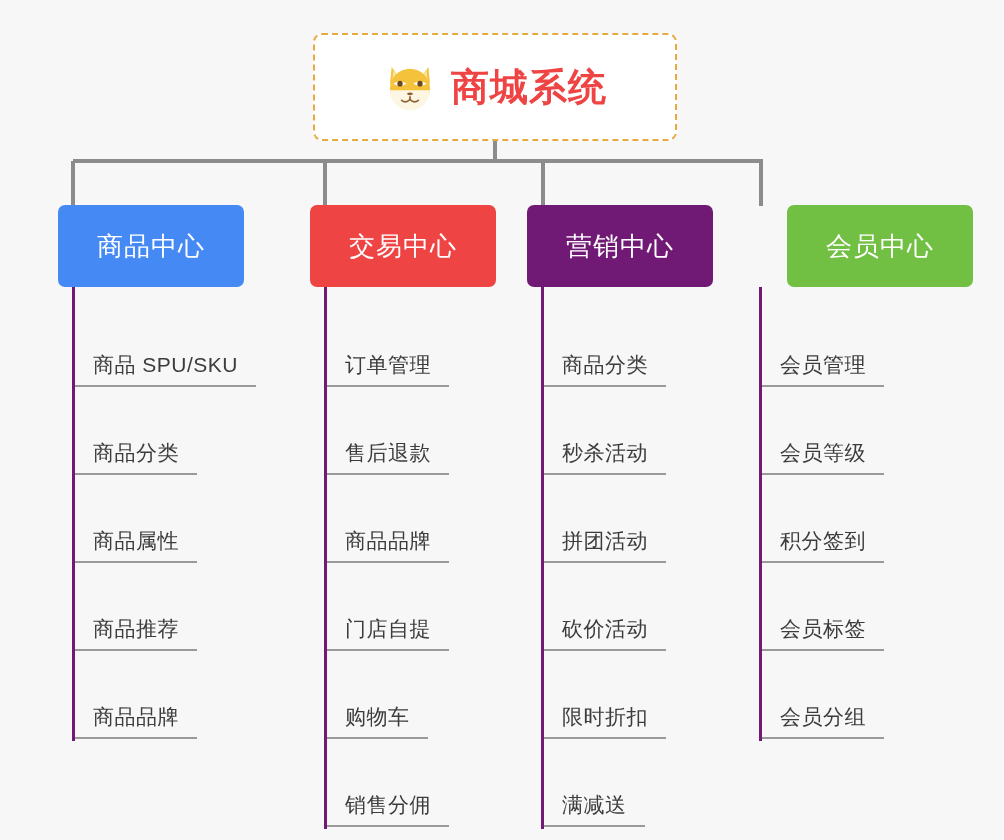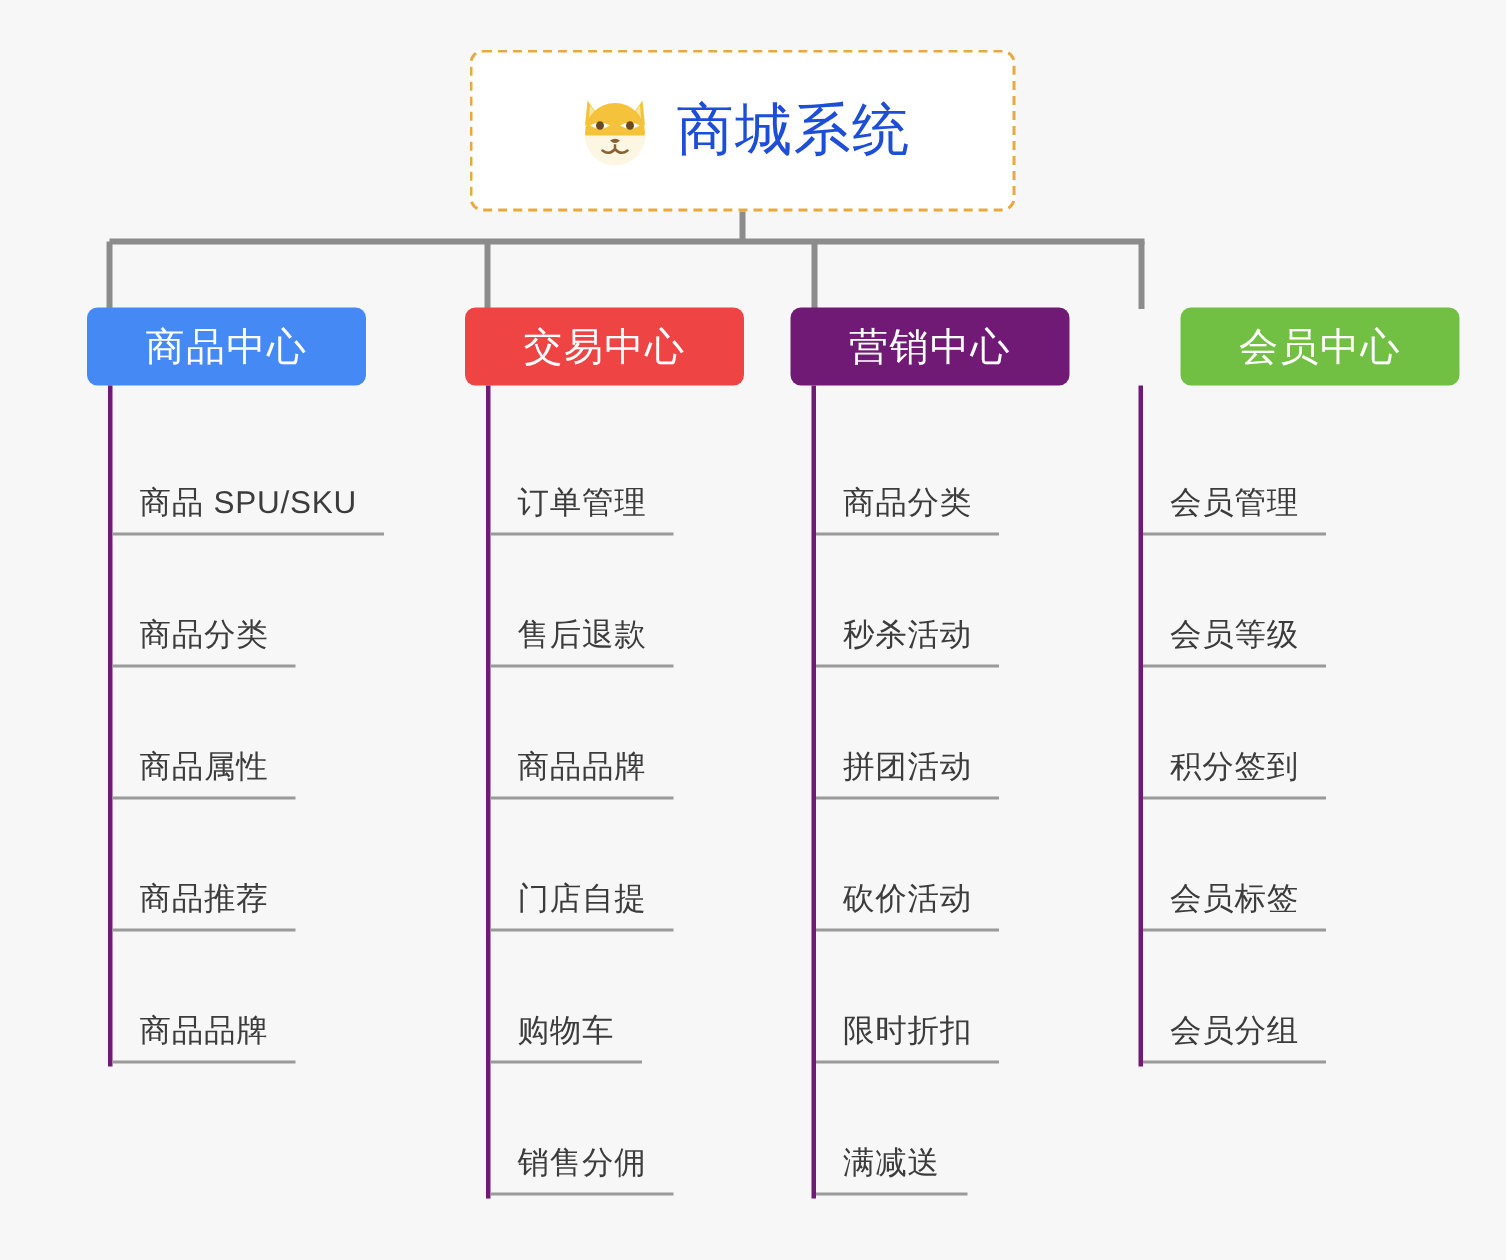--- a/index.html
+++ b/index.html
@@ -43,24 +43,24 @@
   }
   .root-icon {
     width: 54px;
     height: 50px;
     position: relative;
     flex: 0 0 auto;
   }
   .root-title {
     font-size: 38px;
     line-height: 1;
-    color: #1d4ed8;
+    color: #ef4444;
     letter-spacing: 1px;
     white-space: nowrap;
-    font-weight: 400;
+    font-weight: 700;
     text-align: center;
   }
 
   
   #connectors {
     position: absolute;
     left: 0;
     top: 0;
     width: 1004px;
     height: 840px;
@@ -73,21 +73,21 @@
     top: 205px;
     width: 186px;
   }
   .branch-0 { left: 58px; }
   .branch-1 { left: 310px; }
   .branch-2 { left: 527px; }
   .branch-3 { left: 745px; }
 
   .branch-header {
     width: 186px;
-    height: 52px;
+    height: 82px;
     box-sizing: border-box;
     border-radius: 7px;
     display: flex;
     align-items: center;
     justify-content: center;
     color: #ffffff;
     font-size: 26px;
     letter-spacing: 1px;
     white-space: nowrap;
   }

